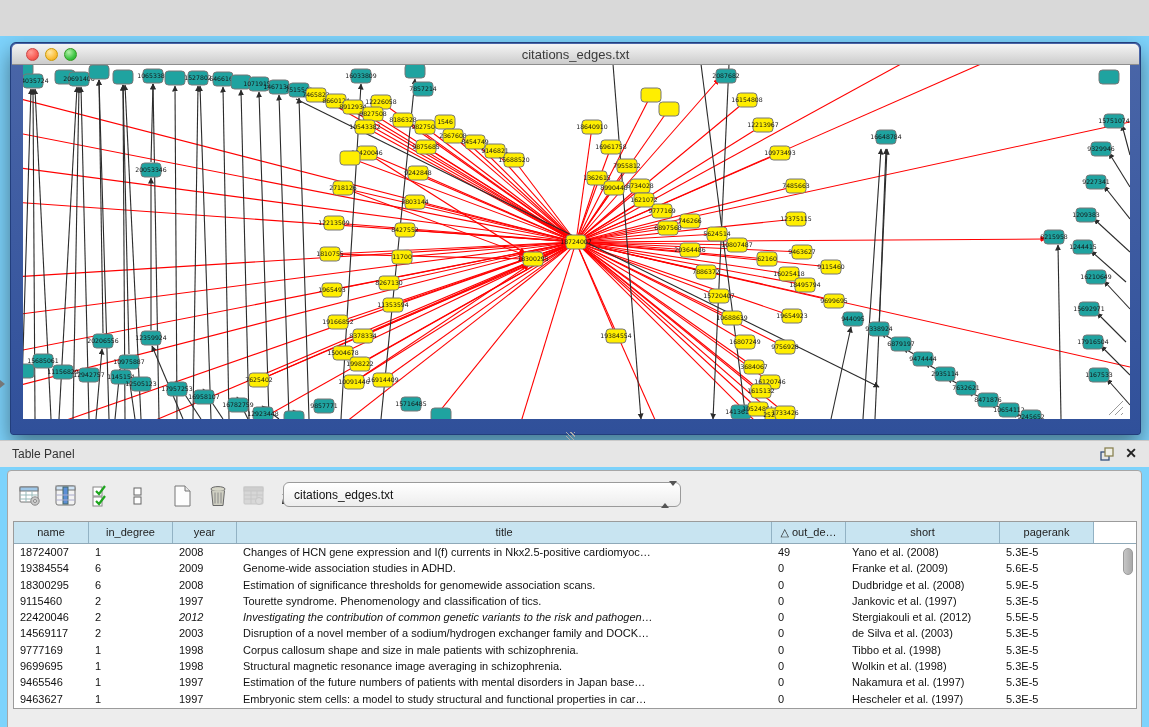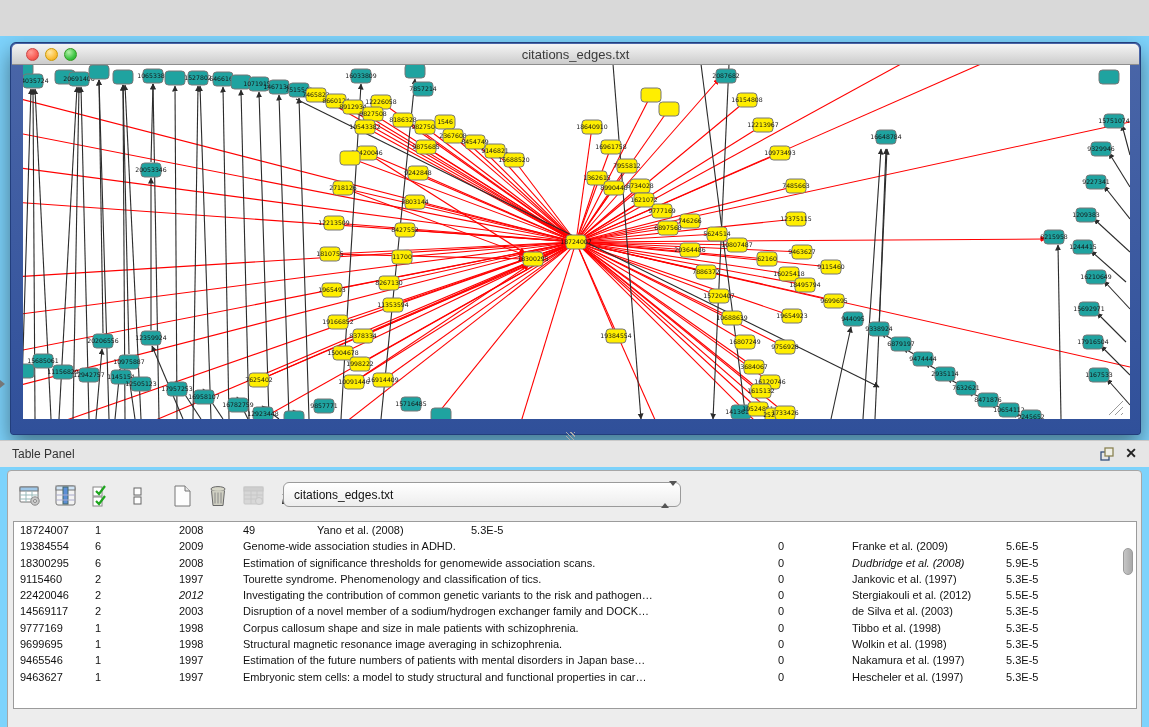--- a/index.html
+++ b/index.html
@@ -862,61 +862,72 @@
     </div>
 
     <div class="dropdown">
       <span class="val">citations_edges.txt</span>
       <span class="stepper">
         <span class="up"></span><span class="dn"></span>
       </span>
     </div>
 
     <div class="dtable">
+      <div class="thead" id="thead">
+          <div class="th" style="width: 75px;">name</div>
+          <div class="th" style="width: 84px;">in_degree</div>
+          <div class="th" style="width: 64px;">year</div>
+          <div class="th" style="width: 535px;">title</div>
+          <div class="th" style="width: 74px;">△ out_de…</div>
+          <div class="th" style="width: 154px;">short</div>
+          <div class="th" style="width: 94px;">pagerank</div>
+          <div class="th" style="width: 42px;"></div>
+        </div>
       <div class="tbody" id="tbody">
           <div class="tr">
             <div class="td" style="width: 75px;">18724007</div>
             <div class="td" style="width: 84px;">1</div>
             <div class="td" style="width: 64px;">2008</div>
+            <div class="td" style="width: 535px;">Changes of HCN gene expression and I(f) currents in Nkx2.5-positive cardiomyoc…</div>
             <div class="td" style="width: 74px;">49</div>
             <div class="td" style="width: 154px;">Yano et al. (2008)</div>
             <div class="td" style="width: 94px;">5.3E-5</div>
           </div>
           <div class="tr">
             <div class="td" style="width: 75px;">19384554</div>
             <div class="td" style="width: 84px;">6</div>
             <div class="td" style="width: 64px;">2009</div>
             <div class="td" style="width: 535px;">Genome-wide association studies in ADHD.</div>
             <div class="td" style="width: 74px;">0</div>
             <div class="td" style="width: 154px;">Franke et al. (2009)</div>
             <div class="td" style="width: 94px;">5.6E-5</div>
           </div>
           <div class="tr">
             <div class="td" style="width: 75px;">18300295</div>
             <div class="td" style="width: 84px;">6</div>
             <div class="td" style="width: 64px;">2008</div>
             <div class="td" style="width: 535px;">Estimation of significance thresholds for genomewide association scans.</div>
             <div class="td" style="width: 74px;">0</div>
-            <div class="td" style="width: 154px; font-style: italic;">Dudbridge et al. (2008)</div>
+            <div class="td" style="width: 154px;">Dudbridge et al. (2008)</div>
             <div class="td" style="width: 94px;">5.9E-5</div>
           </div>
           <div class="tr">
             <div class="td" style="width: 75px;">9115460</div>
             <div class="td" style="width: 84px;">2</div>
             <div class="td" style="width: 64px;">1997</div>
             <div class="td" style="width: 535px;">Tourette syndrome. Phenomenology and classification of tics.</div>
             <div class="td" style="width: 74px;">0</div>
             <div class="td" style="width: 154px;">Jankovic et al. (1997)</div>
             <div class="td" style="width: 94px;">5.3E-5</div>
           </div>
           <div class="tr">
             <div class="td" style="width: 75px;">22420046</div>
             <div class="td" style="width: 84px;">2</div>
             <div class="td" style="width: 64px; font-style: italic;">2012</div>
-            <div class="td" style="width: 535px;">Investigating the contribution of common genetic variants to the risk and pathogen…</div>
+            <div class="td" style="width: 535px; font-style: italic;">Investigating the contribution of common genetic variants to the risk and pathogen…</div>
             <div class="td" style="width: 74px;">0</div>
             <div class="td" style="width: 154px;">Stergiakouli et al. (2012)</div>
             <div class="td" style="width: 94px;">5.5E-5</div>
           </div>
           <div class="tr">
             <div class="td" style="width: 75px;">14569117</div>
             <div class="td" style="width: 84px;">2</div>
             <div class="td" style="width: 64px;">2003</div>
             <div class="td" style="width: 535px;">Disruption of a novel member of a sodium/hydrogen exchanger family and DOCK…</div>
             <div class="td" style="width: 74px;">0</div>

